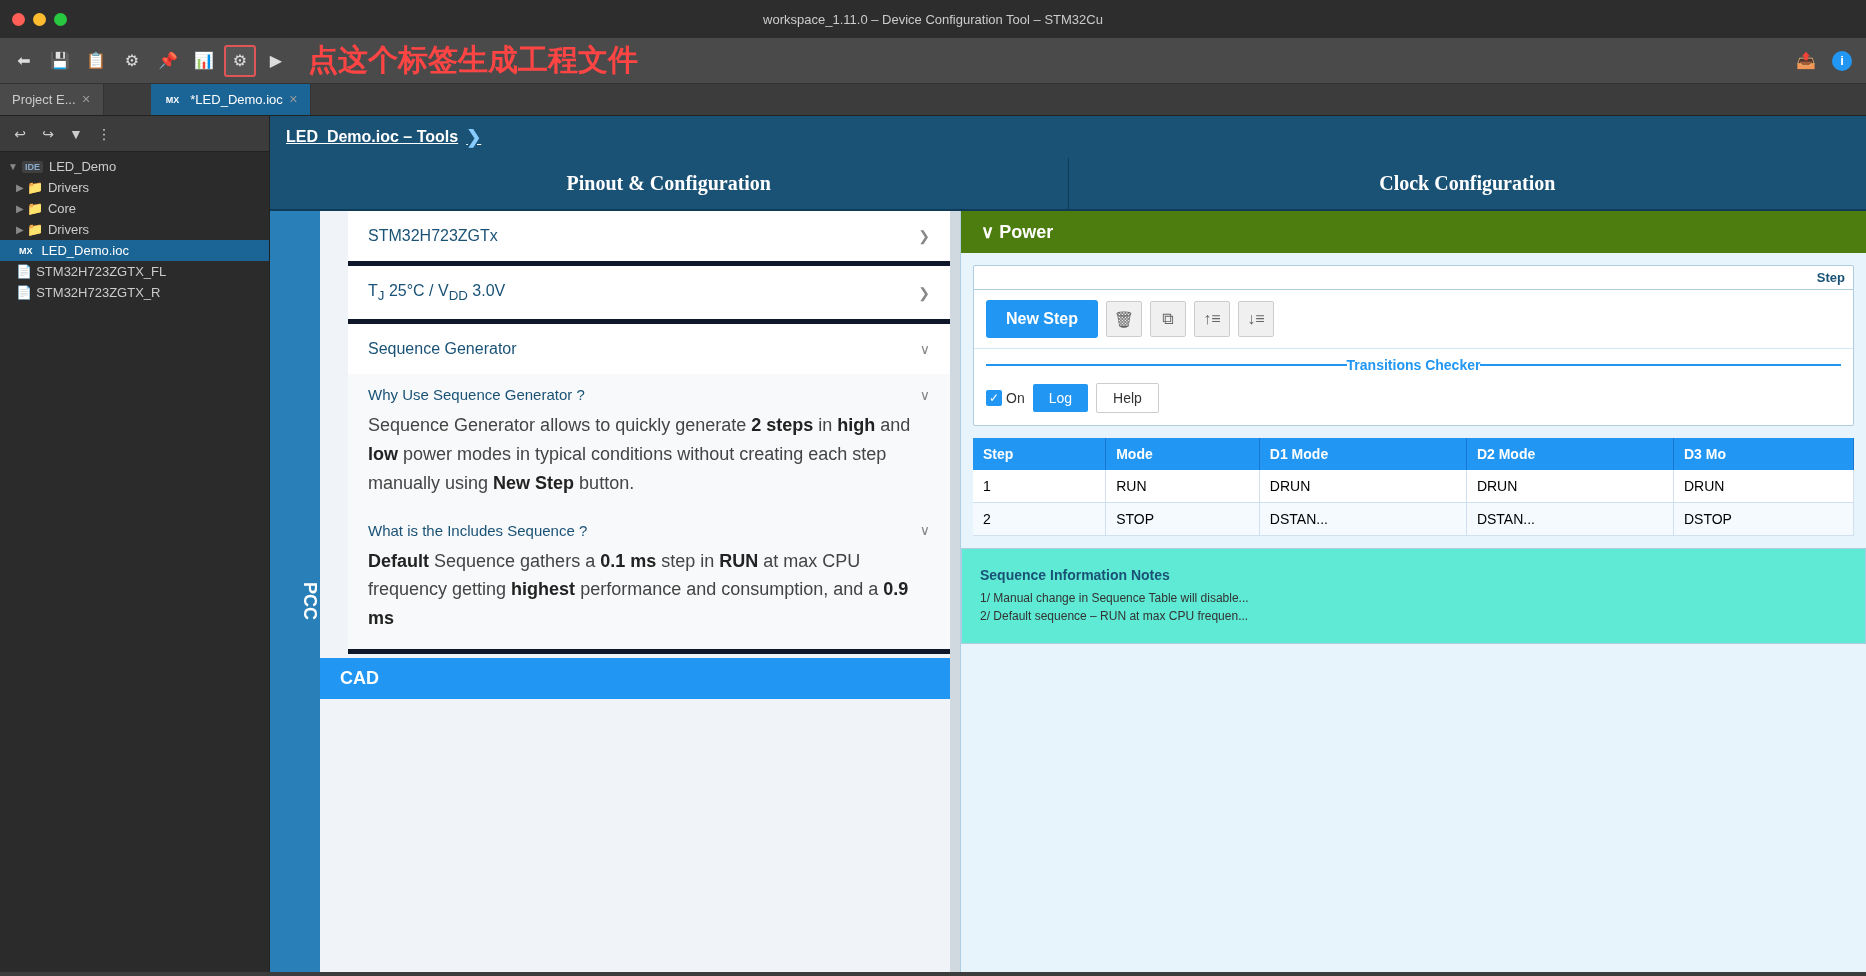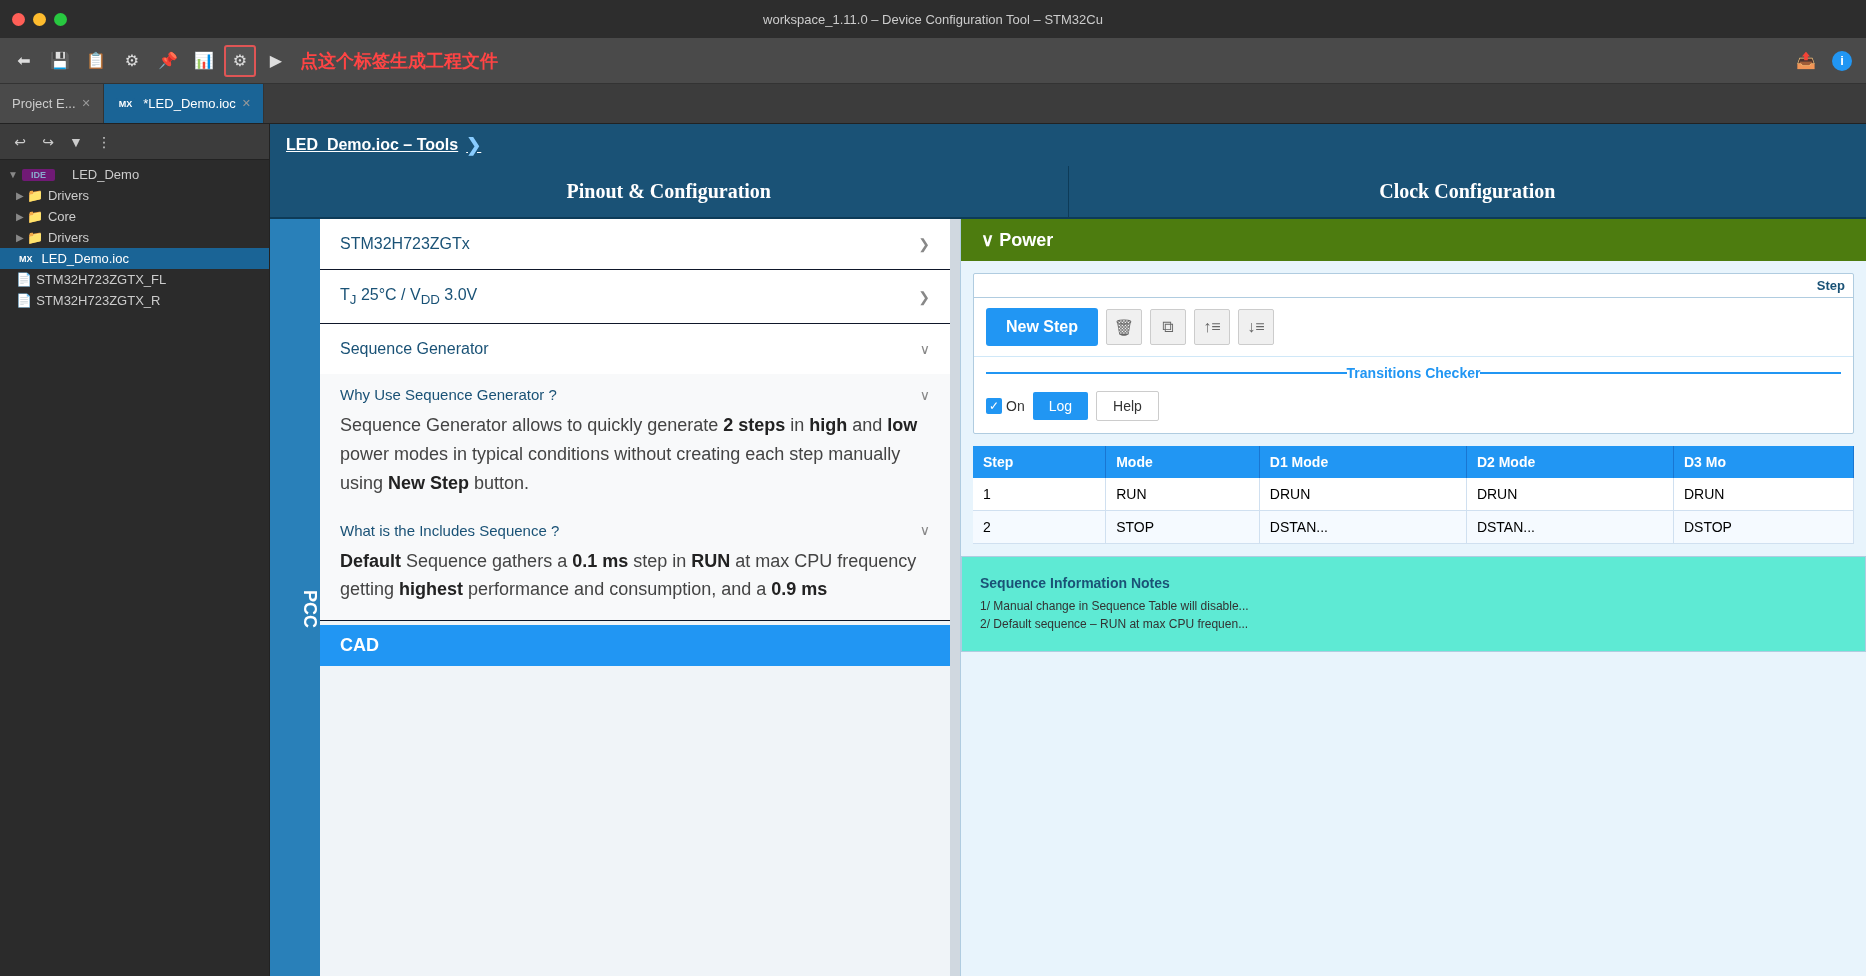--- a/index.html
+++ b/index.html
@@ -41,32 +41,33 @@
       border-radius: 3px;
       color: #ddd;
       font-size: 16px;
     }
     .toolbar-btn-highlight {
       border: 2px solid #e05555;
       background: #555;
     }
     .toolbar-annotation {
       color: #ff4444;
-      font-size: 18px;
+      font-size: 30px;
       font-weight: bold;
-      margin-left: 4px;
+      margin-left: 12px;
     }
 
     
     .tabs-bar {
       background: #3c3c3c;
       display: flex;
       align-items: center;
-      height: 40px;
+      height: 32px;
       border-bottom: 1px solid #222;
+      gap: 47px;
     }
     .tab {
       height: 100%;
       display: flex; align-items: center;
       padding: 0 12px;
       font-size: 13px;
       cursor: pointer;
       gap: 6px;
       color: #ccc;
       background: #4a4a4a;
@@ -111,27 +112,27 @@
       padding: 3px 8px;
       cursor: pointer;
       color: #ccc;
       font-size: 13px;
       gap: 4px;
     }
     .tree-item.selected { background: #1a6496; color: white; }
     .tree-indent { padding-left: 16px; }
     .tree-arrow { font-size: 10px; color: #888; }
     .ide-badge {
-      background: #701a75;
+      background: #404040;
       color: #88aacc;
       font-size: 9px;
       font-weight: bold;
-      padding: 1px 9px;
+      padding: 1px 3px;
       border-radius: 2px;
-      margin-right: 13px;
+      margin-right: 2px;
     }
     .mx-badge {
       background: #1a6496;
       color: white;
       font-size: 9px;
       font-weight: bold;
       padding: 1px 3px;
       border-radius: 2px;
       margin-right: 2px;
     }
@@ -200,22 +201,23 @@
       font-weight: bold;
       display: flex; align-items: flex-start; justify-content: center;
       padding-top: 20px;
       writing-mode: vertical-rl;
       flex-shrink: 0;
     }
     .left-panel-content { flex: 1; padding: 0; }
 
     
     .accordion-item {
-      border-bottom: 1px solid #0f172a;
+      border-bottom: 5px solid #0f172a;
       background: white;
+      margin-left: 28px;
     }
     .accordion-header {
       display: flex; align-items: center; justify-content: space-between;
       padding: 16px 20px;
       cursor: pointer;
       color: #1a5276;
       font-size: 16px;
       font-weight: 500;
     }
     .accordion-arrow { color: #888; font-size: 14px; }

